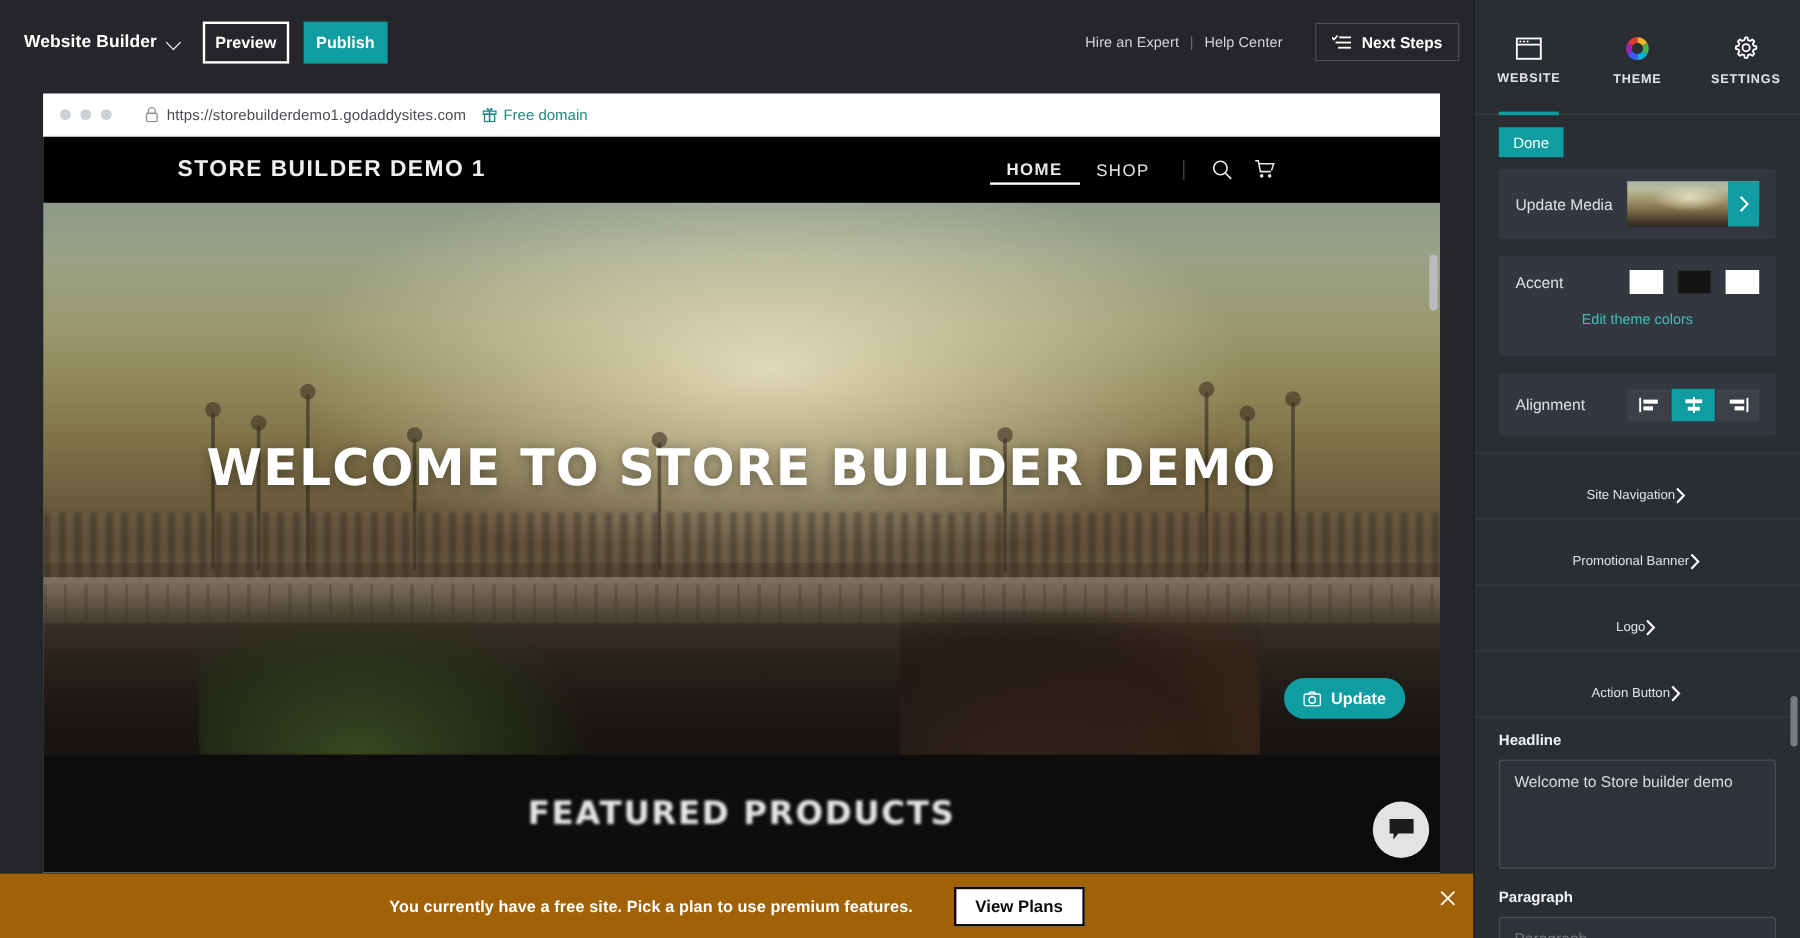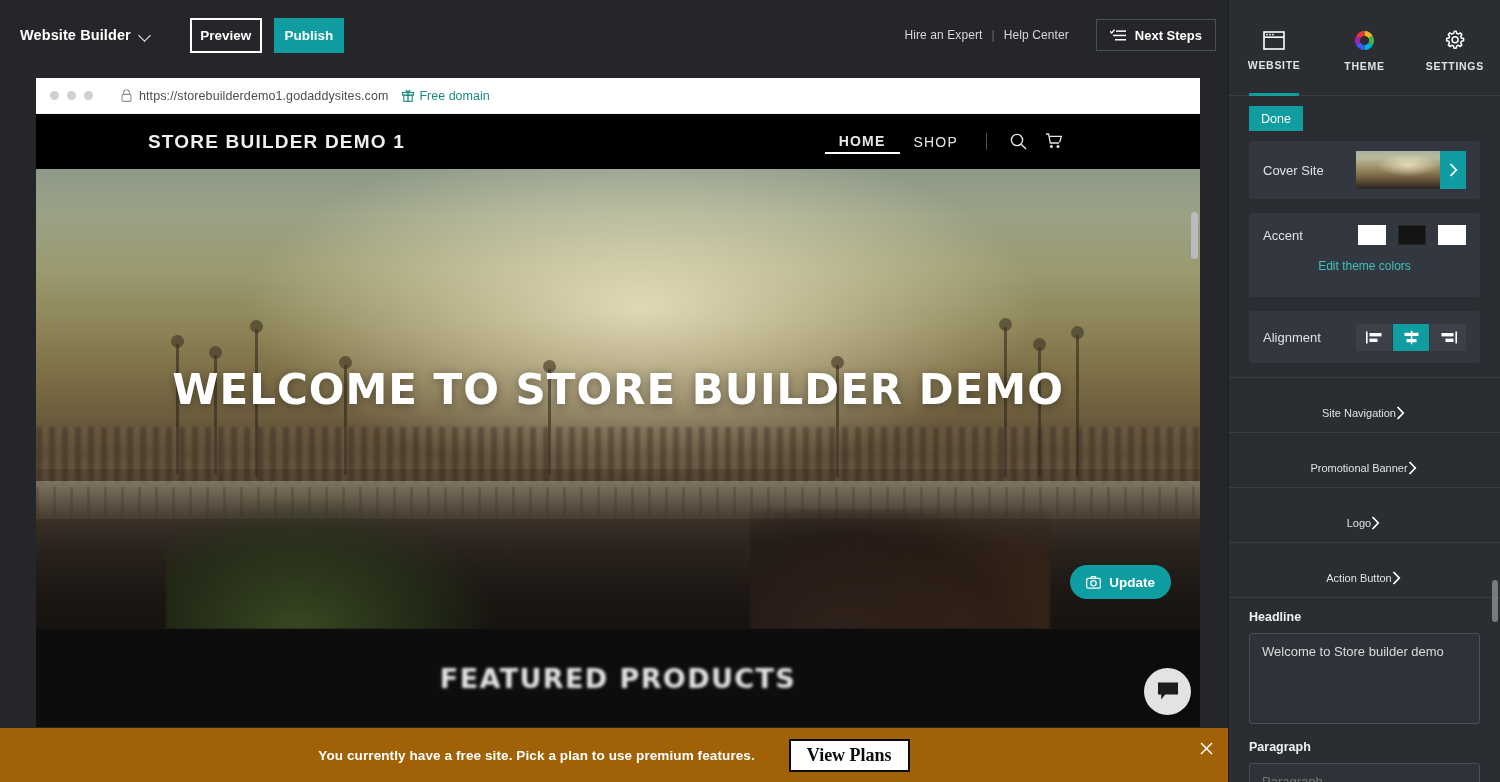--- a/index.html
+++ b/index.html
@@ -21,21 +21,21 @@
     margin-left: 20px; color: #fff; font-size: 14.5px; font-weight: bold;
     letter-spacing: .1px; cursor: pointer;
   }
   .chev-down { display: inline-block; width: 11px; height: 11px; position: relative; }
   .chev-down::before {
     content: ""; position: absolute; left: 0px; top: 1px;
     width: 8px; height: 8px; border-right: 1.7px solid #fff; border-bottom: 1.7px solid #fff;
     transform: rotate(45deg);
   }
   .btn-preview {
-    margin-left: 39px; width: 72px; height: 35px; border: 2px solid #fff;
+    margin-left: 18px; width: 72px; height: 35px; border: 2px solid #fff;
     background: transparent; color: #fff; font-size: 13.5px; font-weight: bold;
     font-family: "Liberation Sans", sans-serif; cursor: pointer;
     display: flex; align-items: center; justify-content: center;
   }
   .btn-publish {
     margin-left: 12px; width: 70px; height: 35px; border: none;
     background: #0f9da1; color: #fff; font-size: 13.5px; font-weight: bold;
     font-family: "Liberation Sans", sans-serif; cursor: pointer;
     display: flex; align-items: center; justify-content: center;
   }
@@ -172,23 +172,23 @@
   }
 
   
   .banner {
     position: absolute; left: 0; bottom: 0; width: 1228px; height: 54px;
     background: #a16207; display: flex; align-items: center; justify-content: center;
   }
   .banner-text { color: #fff; font-size: 13.5px; font-weight: bold; letter-spacing: .1px; }
   .btn-viewplans {
     margin-left: 34px; height: 33px; padding: 0 16px; background: #fff;
-    border: 2px solid #0b0b0b; color: #0b0b0b; font-size: 18px; font-weight: bold;
+    border: 2px solid #0b0b0b; color: #0b0b0b; font-size: 14px; font-weight: bold;
     cursor: pointer; display: flex; align-items: center;
-    font-family: Liberation Serif, serif;
+    font-family: Liberation Sans, sans-serif;
   }
   .banner-close {
     position: absolute; right: 12px; top: 10px; width: 20px; height: 20px;
     display: flex; align-items: center; justify-content: center; cursor: pointer;
     color: #fff; font-size: 15px;
   }
 
   
   .sidebar {
     position: absolute; right: 0; top: 0; width: 272px; height: 782px;
@@ -432,21 +432,21 @@
         </svg>
         <span class="tab-label">SETTINGS</span>
       </div>
     </div>
 
     <div class="done-row">
       <div class="btn-done">Done</div>
     </div>
 
     <div class="card card-cover">
-      <span class="card-label">Cover Site</span>
+      <span class="card-label">Update Media</span>
       <div class="thumb">
         <div class="thumb-hl"></div>
         <div class="thumb-arrow">
           <svg width="9" height="14" viewBox="0 0 9 14">
             <path d="M1.5 1 L7.2 7 L1.5 13" stroke="#fff" stroke-width="1.8" fill="none"></path>
           </svg>
         </div>
       </div>
     </div>
 

